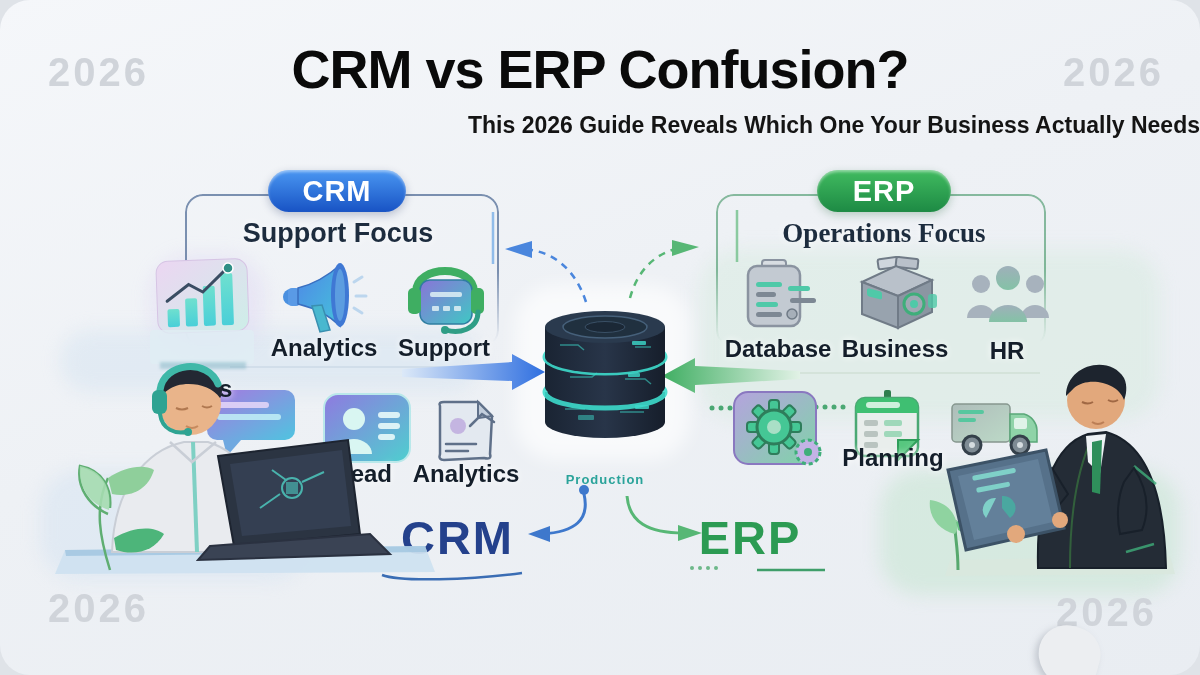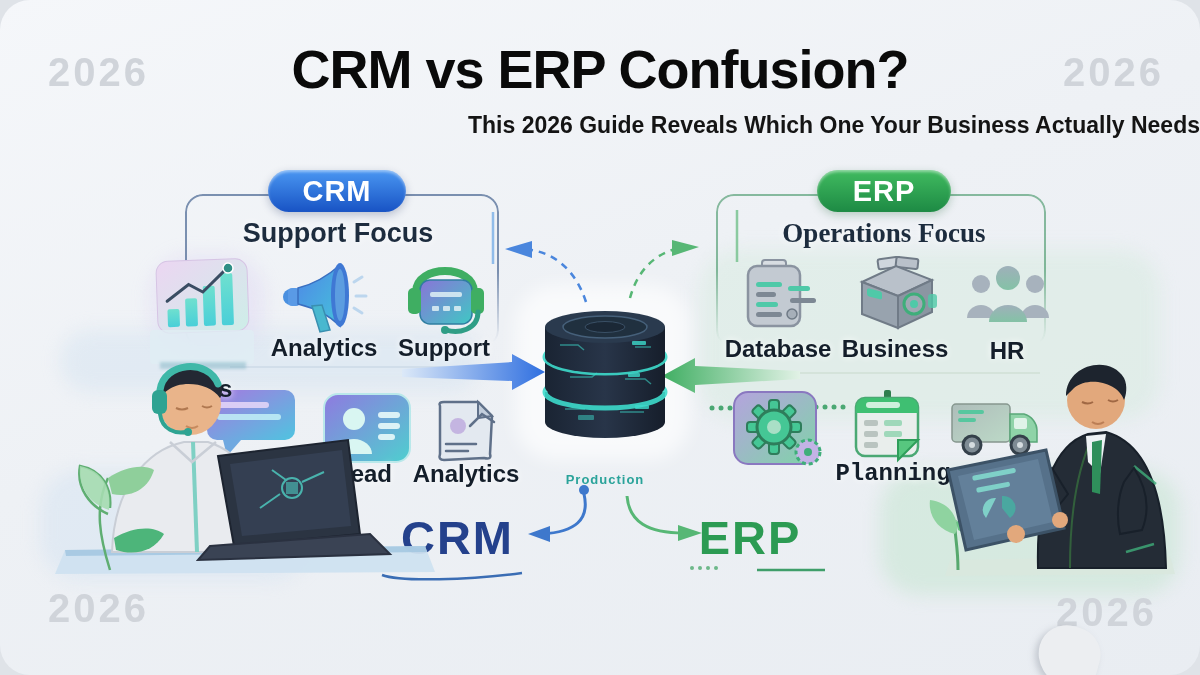--- a/index.html
+++ b/index.html
@@ -361,21 +361,21 @@
   </svg>
 
   <div class="abs lbl" style="left:201px;top:331px;margin-top:44px;">Sales</div>
   <div class="abs lbl" style="left:324px;top:334px;">Analytics</div>
   <div class="abs lbl" style="left:444px;top:334px;">Support</div>
   <div class="abs lbl" style="left:364px;top:460px;">Lead</div>
   <div class="abs lbl" style="left:466px;top:460px;text-align:center;">Analytics</div>
   <div class="abs lbl" style="left:778px;top:335px;">Database</div>
   <div class="abs lbl" style="left:895px;top:335px;">Business</div>
   <div class="abs lbl" style="left:1007px;top:337px;">HR</div>
-  <div class="abs lbl" style="left:893px;top:460px;font-family:Liberation Mono, monospace;">Planning</div>
+  <div class="abs lbl" style="left:893px;top:444px;">Planning</div>
 
   <div class="abs big-crm">CRM</div>
   <div class="abs big-erp">ERP</div>
 
   <svg class="abs" width="390" height="240" viewBox="0 0 390 240" style="left:50px;top:338px;">
 
     <path d="M15,212 L375,208 L385,234 L5,236 Z" fill="#cfe2f0" opacity=".95"></path>
     <path d="M15,212 L375,208 L377,214 L16,218 Z" fill="#9fc4e0" opacity=".8"></path>
 
     <path d="M62,214 C64,150 96,112 134,104 L158,104 C196,116 214,150 220,214 Z" fill="#e9ebef" stroke="#c9ced6" stroke-width="2"></path>

